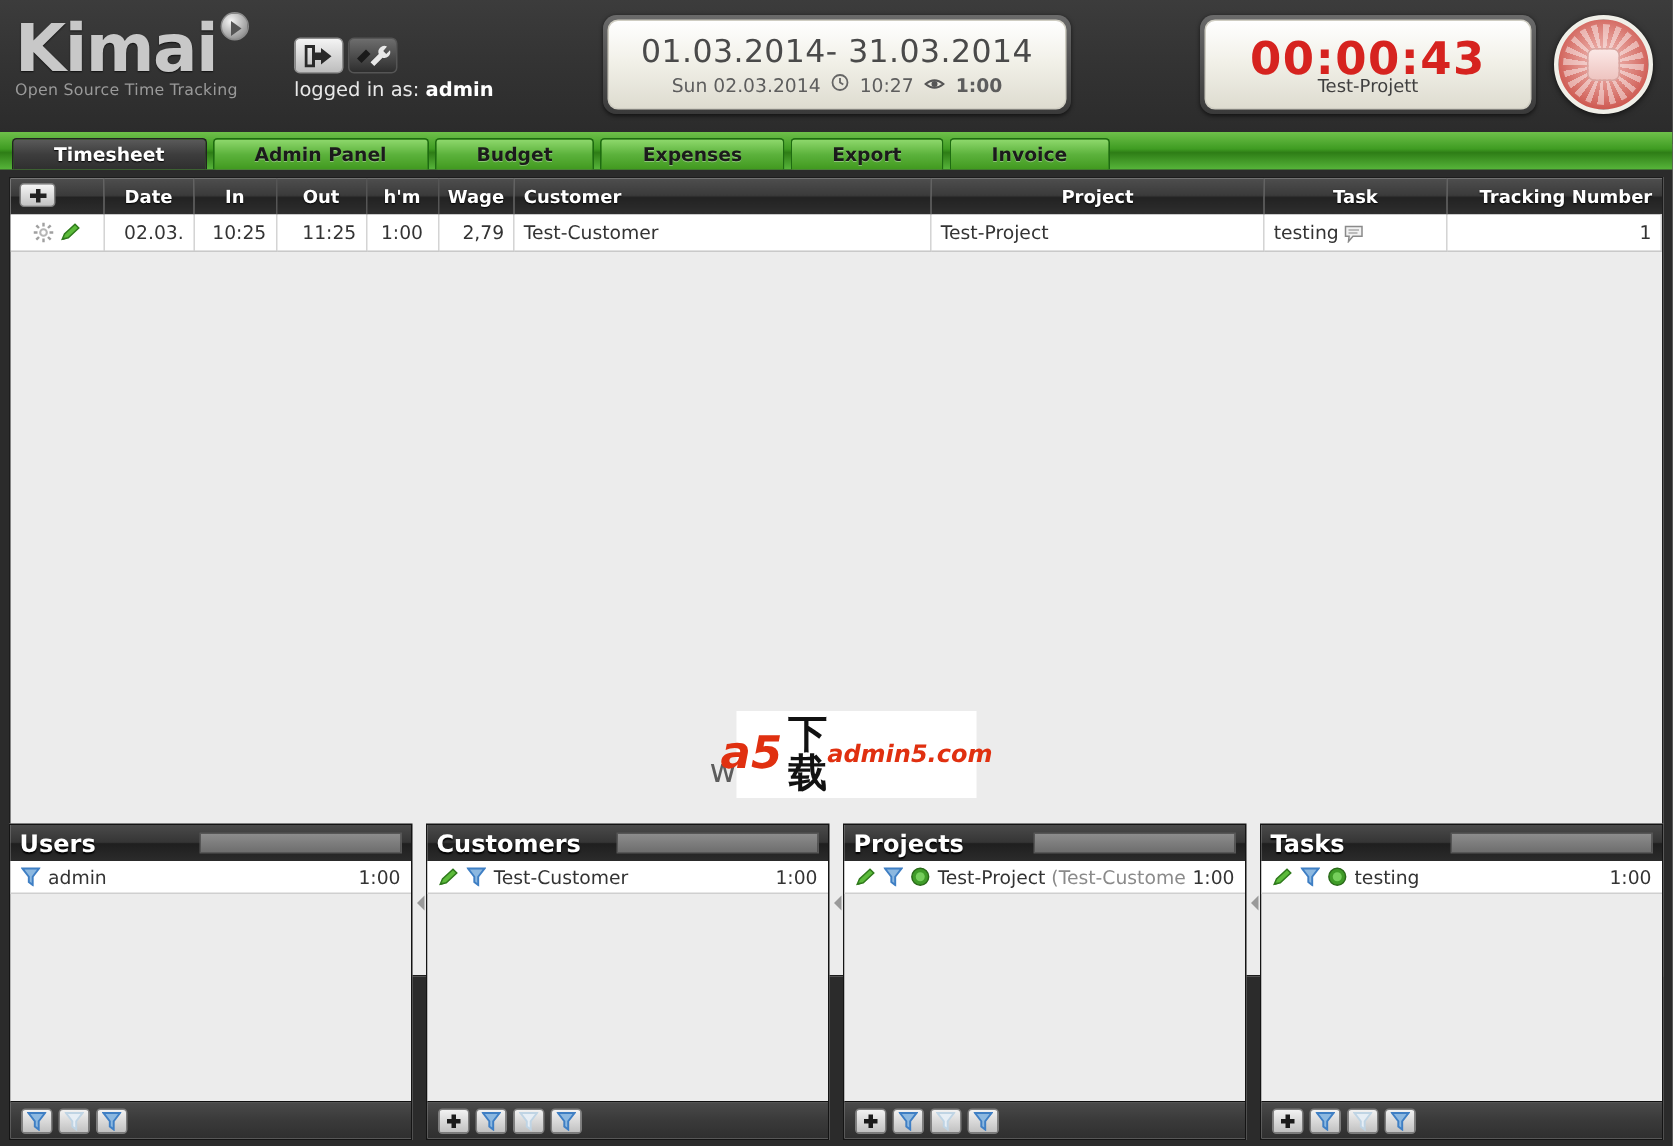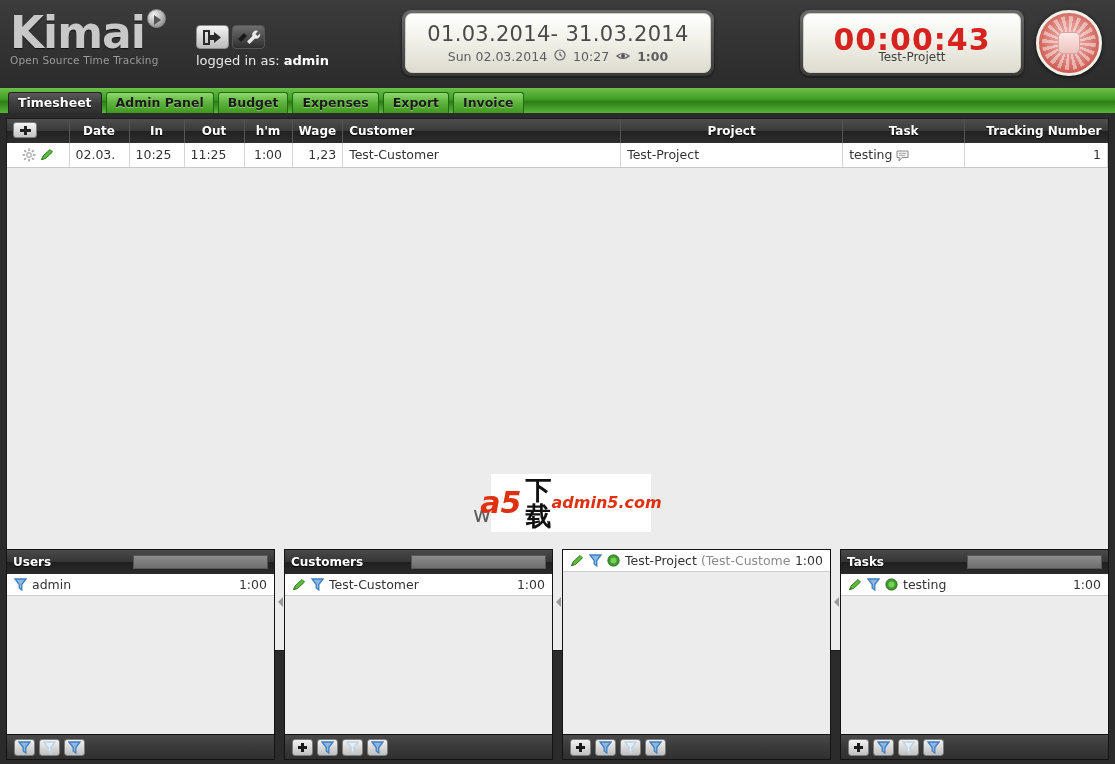--- a/index.html
+++ b/index.html
@@ -112,21 +112,21 @@
     border: 1px solid #d9a7a2;
   }
 
   
   .tabbar {
     position: absolute; left: 0; top: 88px; width: 1115px; height: 25px;
     background: linear-gradient(180deg, #6ec04a 0%, #3f9c22 45%, #2e7d16 55%, #57b53a 100%);
     display: flex; align-items: flex-end; padding-left: 8px;
   }
   .tab {
-    height: 21px; line-height: 20px; padding: 0 9px; margin-right: 4px;
+    height: 21px; line-height: 20px; padding: 0 27px; margin-right: 4px;
     font-size: 12.5px; font-weight: bold; color: #1b1b1b;
     border: 1px solid #1e6b11; border-bottom: none;
     border-radius: 3px 3px 0 0;
     background: linear-gradient(180deg, #8ed86c 0%, #5cb23c 50%, #41991f 100%);
     text-shadow: 0 1px 0 rgba(255,255,255,.35);
     cursor: pointer; white-space: nowrap;
   }
   .tab.active {
     color: #fff; text-shadow: 0 1px 1px #000;
     background: linear-gradient(180deg, #5a5a5a 0%, #3d3d3d 50%, #2f2f2f 100%);
@@ -160,21 +160,21 @@
     content: ""; position: absolute; background: #222;
   }
   .addbtn::before { left: 10px; top: 3px; width: 3px; height: 9px; }
   .addbtn::after { left: 6px; top: 6px; width: 11px; height: 3px; }
 
   table.sheet tbody td {
     height: 24px; font-size: 12.5px; color: #333; background: #fff;
     border-right: 1px solid #d4d4d4; border-bottom: 1px solid #c9c9c9;
     padding: 0 6px; white-space: nowrap;
   }
-  td.c { text-align: left; }
+  td.c { text-align: right; }
   td.r { text-align: right; }
   td.hm { background: #a5e5a0; text-align: center; font-weight: normal; }
   .icon-cell { display: flex; align-items: center; gap: 4px; justify-content: center; }
 
   .watermark {
     position: absolute; left: 470px; top: 355px; width: 175px; height: 60px;
     pointer-events: none;
   }
   .wm-ww {
     position: absolute; left: -4px; top: 28px; font-size: 22px;
@@ -206,21 +206,21 @@
     width: 0; height: 0;
     border-right: 5px solid #9a9a9a;
     border-top: 5px solid transparent; border-bottom: 5px solid transparent;
   }
   .panel-head {
     height: 24px; flex: none; display: flex; align-items: center;
     background: linear-gradient(180deg, #4a4a4a 0%, #353535 48%, #1f1f1f 52%, #2b2b2b 100%);
     padding: 0 6px; gap: 8px;
   }
   .panel-title {
-    font-size: 12px; font-weight: bold; color: #fff; text-shadow: 0 1px 1px #000;
+    font-size: 16px; font-weight: bold; color: #fff; text-shadow: 0 1px 1px #000;
     white-space: nowrap;
   }
   .panel-search {
     flex: 1; height: 14px; margin-left: auto; max-width: 135px;
     background: linear-gradient(180deg, #8c8c8c, #6e6e6e);
     border: 1px solid #565656;
   }
   .panel-body { flex: 1; background: #ececec; overflow: hidden; }
   .prow {
     height: 22px; background: #fff; border-bottom: 1px solid #cfcfcf;
@@ -366,21 +366,21 @@
                   <path d="M1.5 11.5 L3 8 L10 1.5 L12.5 4 L5.5 10.5 Z" fill="#5cbb3a" stroke="#2f7a1c" stroke-width="1"></path>
                   <path d="M1.5 11.5 L3.6 10.8" stroke="#2f7a1c" stroke-width="1"></path>
                 </svg>
               </span>
             </div>
           </td>
           <td class="c">02.03.</td>
           <td class="c">10:25</td>
           <td class="c">11:25</td>
           <td class="hm">1:00</td>
-          <td class="r">1,23</td>
+          <td class="r">2,79</td>
           <td class="">Test-Customer</td>
           <td class="">Test-Project</td>
           <td><span>testing</span><span style="display: inline-block; vertical-align: -3px; margin-left: 4px;"><svg class="i" width="13" height="12" viewBox="0 0 13 12">
                 <path d="M1 1 L12 1 L12 7.5 L6 7.5 L3 11 L3.4 7.5 L1 7.5 Z" fill="#f2f2f2" stroke="#8a8a8a" stroke-width="1"></path>
                 <line x1="3" y1="3.4" x2="10" y2="3.4" stroke="#aaa"></line>
                 <line x1="3" y1="5.4" x2="9" y2="5.4" stroke="#aaa"></line>
               </svg></span></td>
           <td class="r">1</td>
         </tr>
       </tbody>
@@ -470,20 +470,24 @@
         </div>
         <div class="fbtn">
           <svg class="i" width="13" height="13" viewBox="0 0 13 13">
             <path d="M1 1 L12 1 L7.8 6.5 L7.8 12 L5.2 10 L5.2 6.5 Z" fill="#8cb8e0" stroke="#3f7fc4" stroke-width="1.3"></path>
           </svg>
         </div>
       </div>
     </div>
     <div class="panel-gap"></div>
     <div class="panel">
+      <div class="panel-head">
+        <div class="panel-title">Projects</div>
+        <input class="panel-search" type="text" value="" style="">
+      </div>
       <div class="panel-body">
         <div class="prow">
           <span style="display: flex; align-items: center;">
             <svg class="i" width="14" height="13" viewBox="0 0 14 13">
               <path d="M1.5 11.5 L3 8 L10 1.5 L12.5 4 L5.5 10.5 Z" fill="#5cbb3a" stroke="#2f7a1c" stroke-width="1"></path>
               <path d="M1.5 11.5 L3.6 10.8" stroke="#2f7a1c" stroke-width="1"></path>
             </svg>
           </span>
           <span style="display: flex; align-items: center;">
             <svg class="i" width="13" height="13" viewBox="0 0 13 13">

